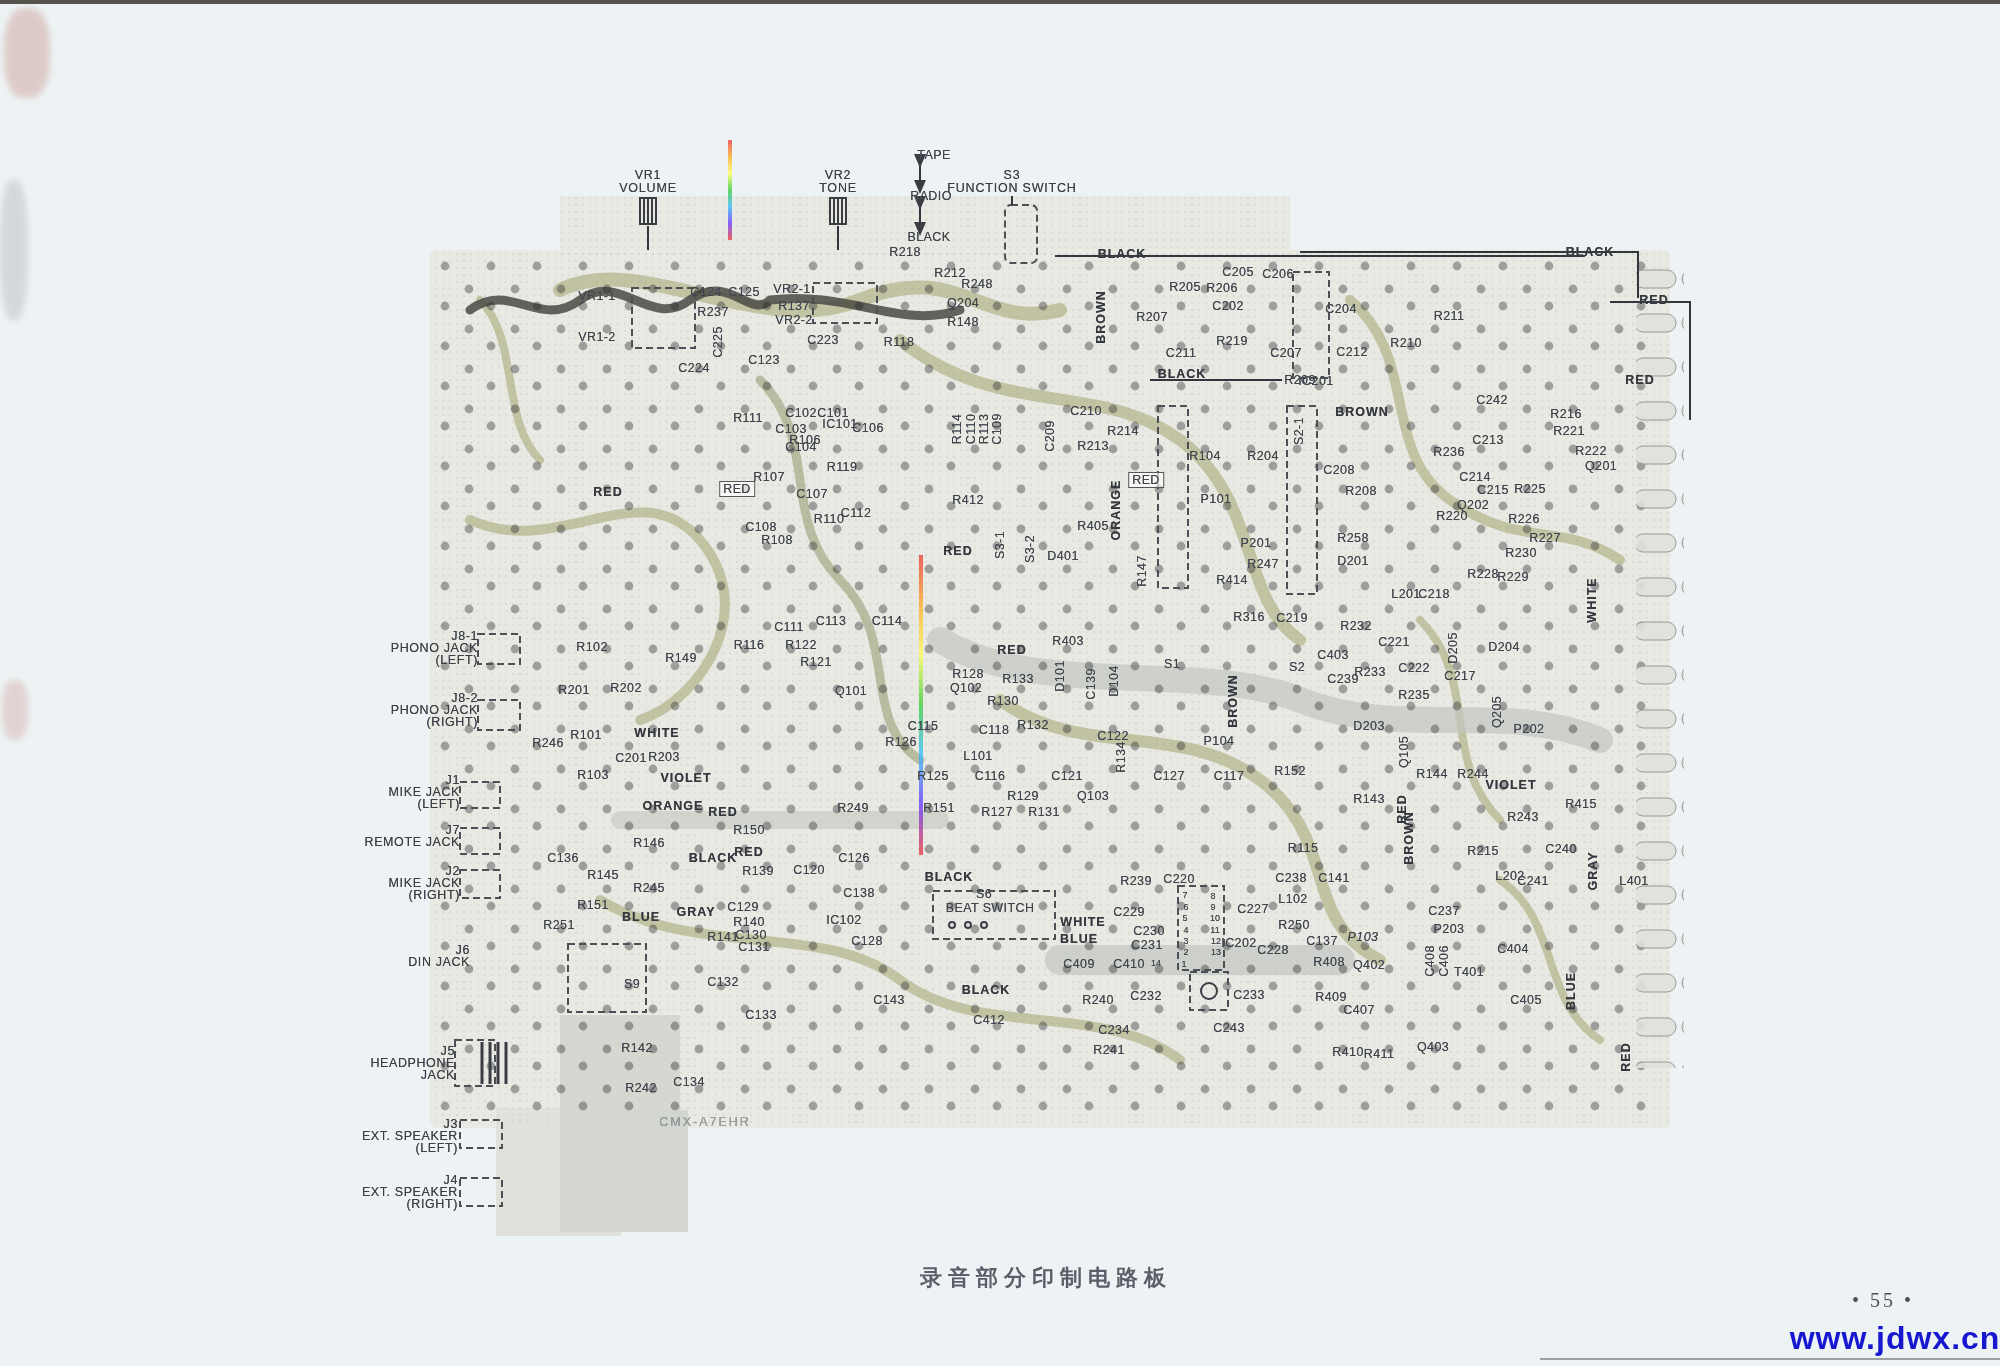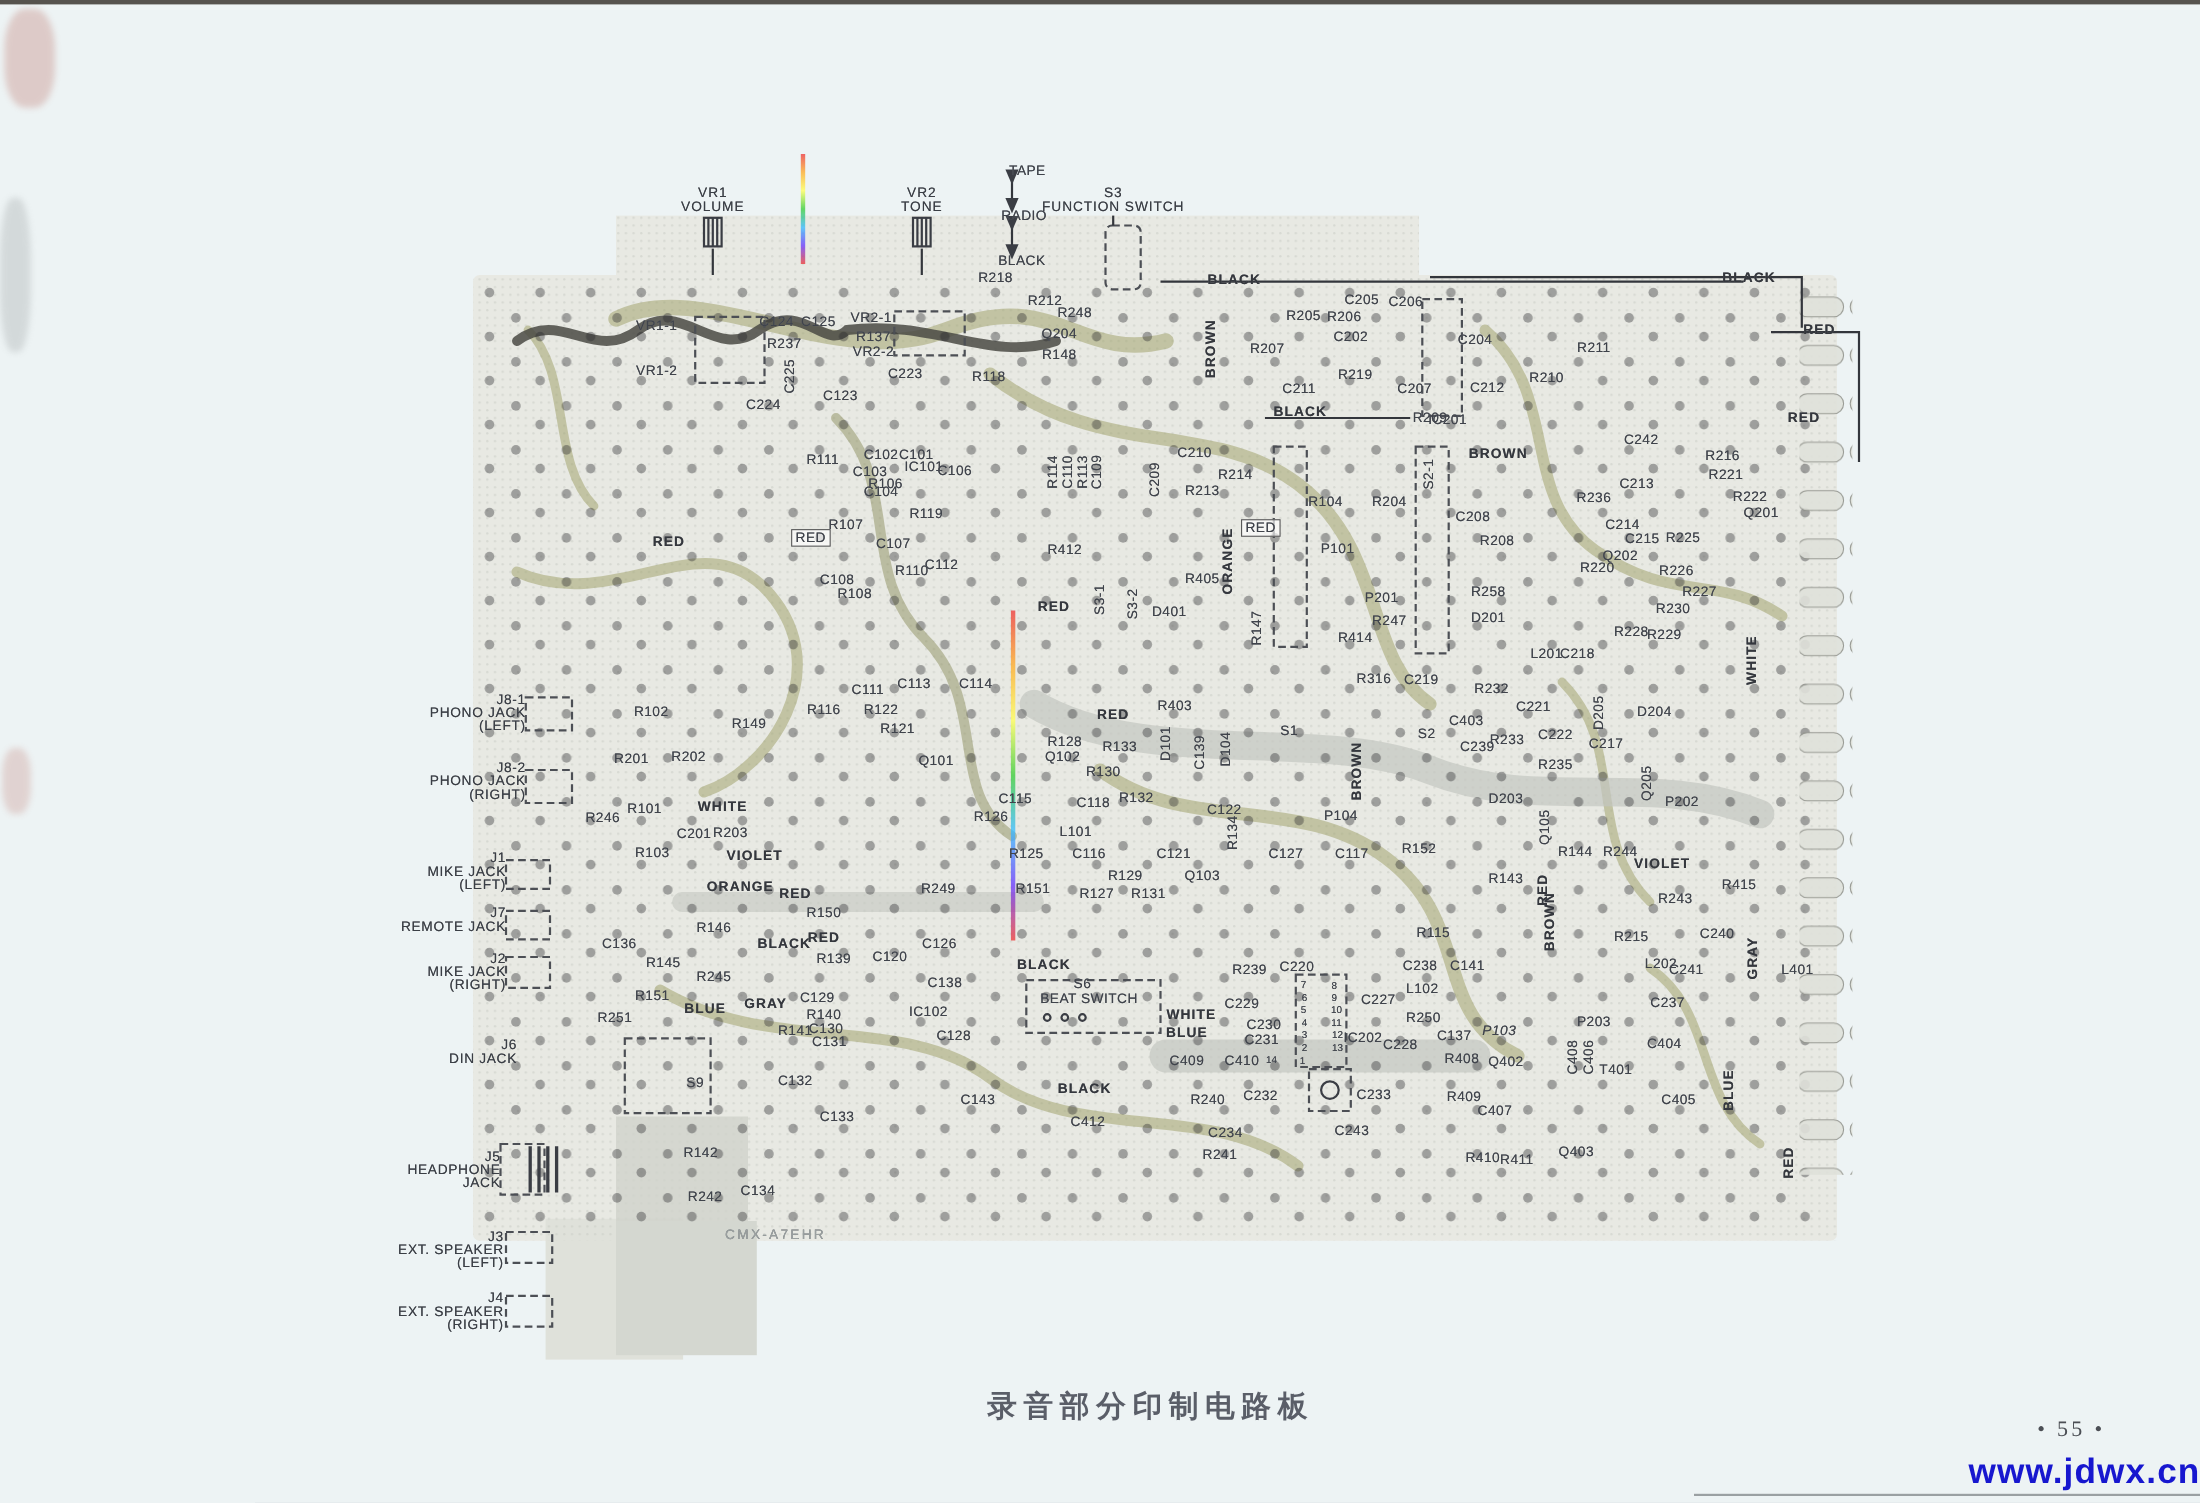--- a/index.html
+++ b/index.html
@@ -3,21 +3,21 @@
 <meta charset="utf-8">
 <style>
   html,body{margin:0;padding:0;background:#dfe7e9;}
   .page{position:relative;width:2000px;height:1366px;background:#edf3f4;overflow:hidden;
         font-family:"Liberation Sans",sans-serif;}
   .top-edge{position:absolute;left:0;top:0;width:2000px;height:4px;background:#56534e;}
   .banner{position:absolute;left:1578px;top:3px;width:422px;height:52px;display:flex;
           align-items:center;justify-content:center;font-family:"Liberation Serif",serif;
           font-weight:bold;font-size:30px;letter-spacing:2px;}
   .caption{position:absolute;left:1046px;top:1278px;transform:translate(-50%,-50%);
-           font-size:27px;font-weight:bold;color:#5a5e68;letter-spacing:6px;white-space:nowrap;}
+           font-size:22px;font-weight:bold;color:#5a5e68;letter-spacing:6px;white-space:nowrap;}
   .pageno{position:absolute;left:1883px;top:1300px;transform:translate(-50%,-50%);
           font-family:"Liberation Serif",serif;font-size:20px;color:#4c4f55;letter-spacing:3px;}
   .watermark{position:absolute;left:1895px;top:1338px;transform:translate(-50%,-50%);
              font-size:32px;font-weight:bold;letter-spacing:1px;}
   svg.art{position:absolute;left:0;top:0;}
   
   .clabel{position:absolute;transform:translate(-50%,-50%);font-size:12.5px;color:#3f434b;
           white-space:nowrap;letter-spacing:.4px;text-shadow:0 0 .5px #6a6d72;}
   .clabel.rot{transform:translate(-50%,-50%) rotate(-90deg);}
   .clabel.wire{font-weight:bold;letter-spacing:1px;color:#34373d;}
@@ -461,21 +461,21 @@
       <div class="clabel rot" style="left: 1444px; top: 961px;">C406</div>
       <div class="clabel" style="left: 1469px; top: 972px;">T401</div>
       <div class="clabel" style="left: 1513px; top: 949px;">C404</div>
       <div class="clabel" style="left: 1526px; top: 1000px;">C405</div>
       <div class="clabel" style="left: 1363px; top: 937px; font-style: italic;">P103</div>
       <div class="clabel" style="left: 1449px; top: 929px;">P203</div>
       <div class="clabel" style="left: 1483px; top: 851px;">R215</div>
       <div class="clabel" style="left: 1473px; top: 876px; margin-left: 37px;">L202</div>
       <div class="clabel" style="left: 1561px; top: 849px;">C240</div>
       <div class="clabel" style="left: 1533px; top: 881px;">C241</div>
-      <div class="clabel" style="left: 1516px; top: 911px; text-align: center;">C237</div>
+      <div class="clabel" style="left: 1444px; top: 911px; text-align: center;">C237</div>
       <div class="clabel rot wire" style="left: 1593px; top: 871px;">GRAY</div>
       <div class="clabel" style="left: 1634px; top: 881px;">L401</div>
       <div class="clabel rot wire" style="left: 1571px; top: 991px;">BLUE</div>
       <div class="clabel" style="left: 1433px; top: 1047px;">Q403</div>
       <div class="clabel" style="left: 1379px; top: 1054px;">R411</div>
       <div class="clabel" style="left: 1348px; top: 1052px;">R410</div>
       <div class="clabel rot wire" style="left: 1626px; top: 1057px;">RED</div>
       <div class="clabel tiny" style="left: 1185px; top: 895px;">7</div>
       <div class="clabel tiny" style="left: 1213px; top: 896px;">8</div>
       <div class="clabel tiny" style="left: 1186px; top: 907px;">6</div>

